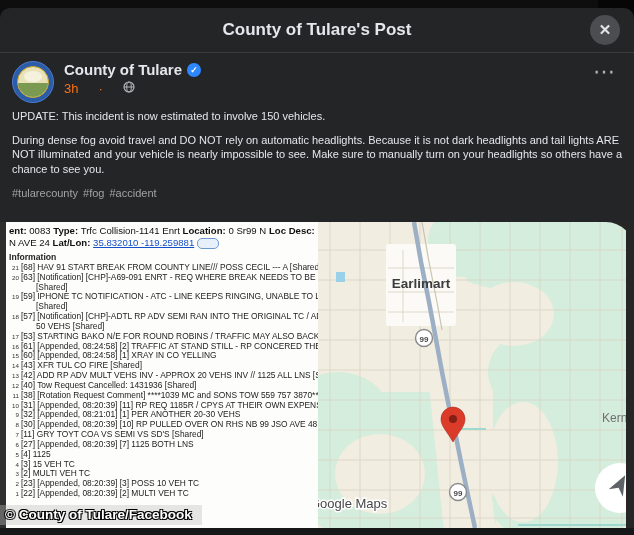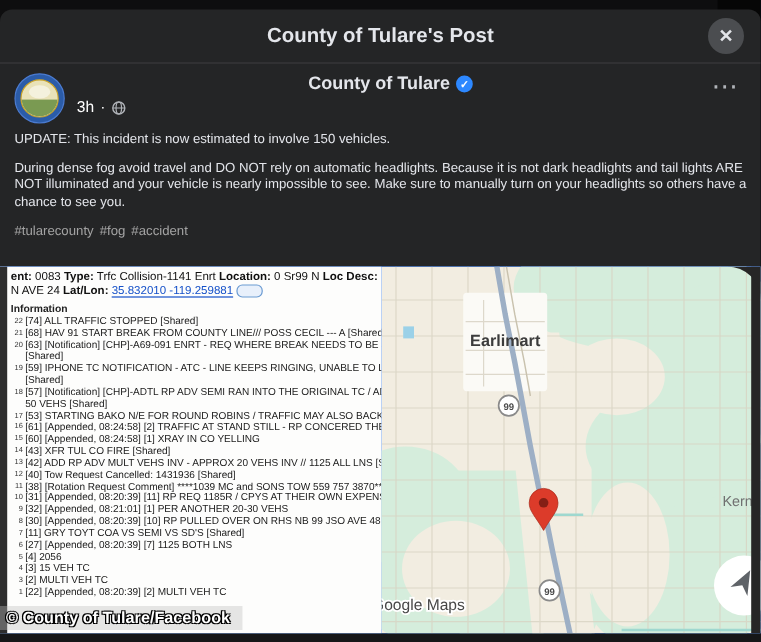--- a/index.html
+++ b/index.html
@@ -16,47 +16,47 @@
     display:flex;align-items:center;justify-content:center;cursor:pointer;padding:0;}
   
   .post-header{display:flex;align-items:flex-start;padding:8px 12px 4px;}
   .avatar{width:40px;height:40px;border-radius:50%;background:#2b5ca8;border:1px solid #4b7bd0;
     display:flex;align-items:center;justify-content:center;flex:0 0 40px;}
   .seal{width:30px;height:30px;border-radius:50%;background:#e9e2b8;position:relative;overflow:hidden;
     border:1px solid #c9a227;}
   .seal-bottom{position:absolute;left:0;bottom:0;width:100%;height:46%;background:#7a9a52;}
   .seal-sky{position:absolute;left:20%;top:12%;width:60%;height:38%;border-radius:50%;background:#f4f1dd;}
   .head-text{margin-left:10px;flex:1;}
-  .author-line{display:flex;align-items:center;gap:5px;color:#e4e6eb;font-weight:bold;font-size:15px;justify-content:center;}
+  .author-line{display:flex;align-items:center;gap:5px;color:#e4e6eb;font-weight:bold;font-size:15px;}
   .badge{width:14px;height:14px;border-radius:50%;background:#2d88ff;color:#fff;font-size:9px;
     display:flex;align-items:center;justify-content:center;font-weight:bold;}
-  .meta{color:#ffffff;font-size:13px;display:flex;align-items:flex-end;gap:5px;margin-top:3px;}
+  .meta{color:#f97316;font-size:13px;display:flex;align-items:flex-start;gap:20px;margin-top:3px;}
   .globe{display:inline-flex;}
   .more-btn{margin-left:auto;color:#b0b3b8;font-size:22px;line-height:14px;background:none;border:none;
     cursor:pointer;padding:4px 6px;letter-spacing:1px;}
   
   .post-text{color:#e4e6eb;font-size:11px;line-height:1.33;padding:2px 12px 0;}
   .post-text p{margin:0 0 9px;}
   .hashtags span{color:#a3a3a3;margin-right:5px;cursor:pointer;}
   
-  .attachment{position:absolute;top:214px;left:0;width:634px;height:306px;background:#3b82f6;
+  .attachment{position:absolute;top:214px;left:0;width:634px;height:306px;background:#d946ef;
     display:flex;overflow:hidden;}
   .log-pane{width:318px;height:306px;background:#fdfdfc;display:flex;position:relative;}
   .left-strip{width:6px;background:#2e2e2e;flex:0 0 6px;}
   .log-content{flex:1;padding:3px 0 0 3px;overflow:hidden;color:#141414;}
   .log-head{font-size:9.6px;line-height:1.3;padding-right:2px;color:#101010;}
   .log-head b{font-weight:bold;}
   .latlon-link{color:#1450c8;text-decoration:underline;cursor:pointer;}
   .chip{display:inline-block;width:20px;height:9px;border:1px solid #6b9bd2;border-radius:5px;
     background:#e8f0fb;vertical-align:middle;margin-left:3px;cursor:pointer;}
   .info-title{font-weight:bold;font-size:8.6px;margin:2px 0 1px;color:#222;}
   .log-row{display:flex;font-size:8.4px;line-height:1.17;color:#1b1b1b;}
   .log-n{flex:0 0 10px;width:10px;font-size:6.2px;text-align:right;padding:1px 2px 0 0;color:#333;}
   .log-t{white-space:nowrap;overflow:hidden;flex:1;}
-  .log-t .l2{display:block;}
+  .log-t .l2{display:block;margin-left:15px;}
   
   .map-pane{position:relative;width:316px;height:306px;cursor:pointer;}
   .map-pane svg{position:absolute;left:0;top:0;}
   
   .photo-credit{position:absolute;left:0;bottom:3px;height:20px;line-height:20px;
     padding:0 10px 0 5px;background:rgba(190,190,190,.38);color:#fff;font-weight:bold;font-size:13.5px;
     text-shadow:-1px -1px 0 #000,1px -1px 0 #000,-1px 1px 0 #000,1px 1px 0 #000;}
   .modal-bottom{position:absolute;left:0;top:520px;width:634px;height:7px;background:#161718;}
 </style>
 </head>
@@ -123,24 +123,20 @@
             <b>Location:</b>
             <span>0 Sr99 N</span>
             <b>Loc Desc:</b>
             <span>N AVE 24</span>
             <b>Lat/Lon:</b>
             <span class="latlon-link">35.832010 -119.259881</span><span class="chip"></span>
           </div>
           <div class="info-title">Information</div>
           <div>
               <div class="log-row">
-                <span class="log-n">22</span>
-                <span class="log-t">[74] ALL TRAFFIC STOPPED [Shared]</span>
-              </div>
-              <div class="log-row">
                 <span class="log-n">21</span>
                 <span class="log-t">[68] HAV 91 START BREAK FROM COUNTY LINE/// POSS CECIL --- A [Shared]</span>
               </div>
               <div class="log-row">
                 <span class="log-n">20</span>
                 <span class="log-t">[63] [Notification] [CHP]-A69-091 ENRT - REQ WHERE BREAK NEEDS TO BE STARTED<span class="l2">[Shared]</span></span>
               </div>
               <div class="log-row">
                 <span class="log-n">19</span>
                 <span class="log-t">[59] IPHONE TC NOTIFICATION - ATC - LINE KEEPS RINGING, UNABLE TO LEAVE VM<span class="l2">[Shared]</span></span>
@@ -192,29 +188,33 @@
               <div class="log-row">
                 <span class="log-n">7</span>
                 <span class="log-t">[11] GRY TOYT COA VS SEMI VS SD'S [Shared]</span>
               </div>
               <div class="log-row">
                 <span class="log-n">6</span>
                 <span class="log-t">[27] [Appended, 08:20:39] [7] 1125 BOTH LNS</span>
               </div>
               <div class="log-row">
                 <span class="log-n">5</span>
-                <span class="log-t">[4] 2056</span>
+                <span class="log-t">[4] 1125</span>
               </div>
               <div class="log-row">
                 <span class="log-n">4</span>
                 <span class="log-t">[3] 15 VEH TC</span>
               </div>
               <div class="log-row">
                 <span class="log-n">3</span>
                 <span class="log-t">[2] MULTI VEH TC</span>
+              </div>
+              <div class="log-row">
+                <span class="log-n">2</span>
+                <span class="log-t">[23] [Appended, 08:20:39] [3] POSS 10 VEH TC</span>
               </div>
               <div class="log-row">
                 <span class="log-n">1</span>
                 <span class="log-t">[22] [Appended, 08:20:39] [2] MULTI VEH TC</span>
               </div>
             </div>
         </div>
       </div>
 
       <div class="map-pane">

